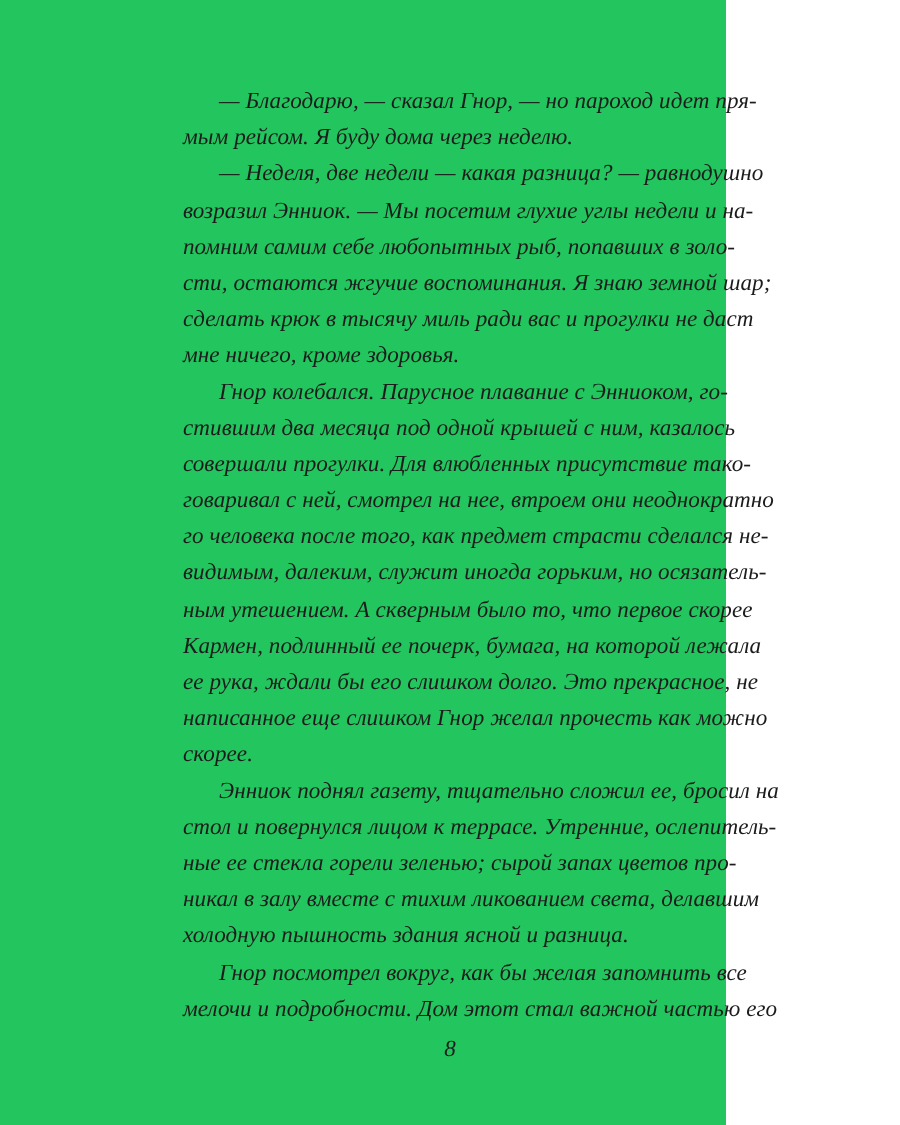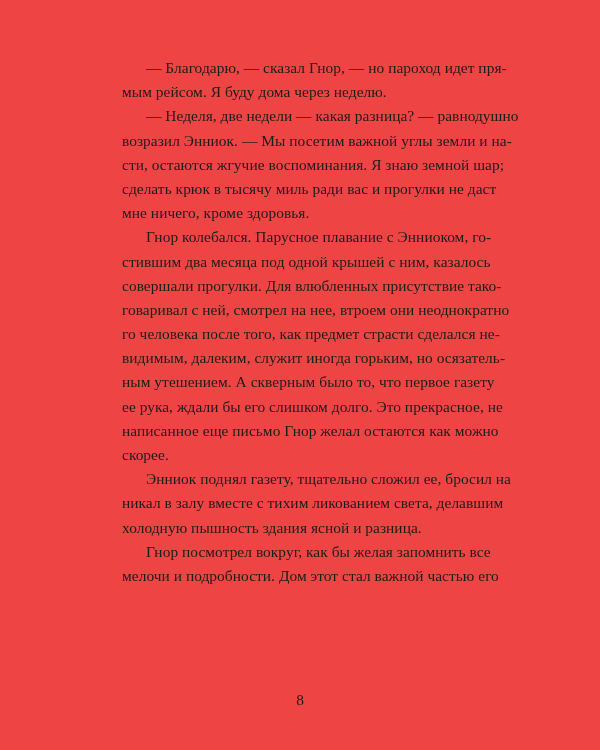--- a/index.html
+++ b/index.html
@@ -11,22 +11,23 @@
       width: 600px;
       height: 750px;
       position: relative;
       overflow: hidden;
       font-family: "DejaVu Serif", "Liberation Serif", serif;
       color: #1c1c1c;
     }
     .page {
       position: absolute;
       left: 0; top: 0;
-      width: 600px; height: 750px;
-      background: #ef4444;
+      width: 484px; height: 750px;
+      background: #22c55e;
+      font-style: italic;
     }
     .text-block {
       position: absolute;
       left: 122px;
       top: 56px;
       width: 362px;
     }
     .line {
       display: block;
       height: 24.2px;
@@ -56,34 +57,38 @@
     }
   </style>
 </head>
 <body>
 
 <div class="page">
   <div class="text-block" id="text-block">
       <span class="line indent">— Благодарю, — сказал Гнор, — но пароход идет пря-</span>
       <span class="line last">мым рейсом. Я буду дома через неделю.</span>
       <span class="line indent">— Неделя, две недели — какая разница? — равнодушно</span>
-      <span class="line">возразил Энниок. — Мы посетим важной углы земли и на-</span>
+      <span class="line">возразил Энниок. — Мы посетим глухие углы недели и на-</span>
+      <span class="line">помним самим себе любопытных рыб, попавших в золо-</span>
       <span class="line">сти, остаются жгучие воспоминания. Я знаю земной шар;</span>
       <span class="line">сделать крюк в тысячу миль ради вас и прогулки не даст</span>
       <span class="line last">мне ничего, кроме здоровья.</span>
       <span class="line indent">Гнор колебался. Парусное плавание с Энниоком, го-</span>
       <span class="line">стившим два месяца под одной крышей с ним, казалось</span>
       <span class="line">совершали прогулки. Для влюбленных присутствие тако-</span>
       <span class="line">говаривал с ней, смотрел на нее, втроем они неоднократно</span>
       <span class="line">го человека после того, как предмет страсти сделался не-</span>
       <span class="line">видимым, далеким, служит иногда горьким, но осязатель-</span>
-      <span class="line">ным утешением. А скверным было то, что первое газету</span>
+      <span class="line">ным утешением. А скверным было то, что первое скорее</span>
+      <span class="line">Кармен, подлинный ее почерк, бумага, на которой лежала</span>
       <span class="line">ее рука, ждали бы его слишком долго. Это прекрасное, не</span>
-      <span class="line">написанное еще письмо Гнор желал остаются как можно</span>
+      <span class="line">написанное еще слишком Гнор желал прочесть как можно</span>
       <span class="line last">скорее.</span>
       <span class="line indent">Энниок поднял газету, тщательно сложил ее, бросил на</span>
+      <span class="line">стол и повернулся лицом к террасе. Утренние, ослепитель-</span>
+      <span class="line">ные ее стекла горели зеленью; сырой запах цветов про-</span>
       <span class="line">никал в залу вместе с тихим ликованием света, делавшим</span>
       <span class="line last">холодную пышность здания ясной и разница.</span>
       <span class="line indent">Гнор посмотрел вокруг, как бы желая запомнить все</span>
       <span class="line">мелочи и подробности. Дом этот стал важной частью его</span>
     </div>
   <div class="page-number">8</div>
 </div>
 
 </body></html>

